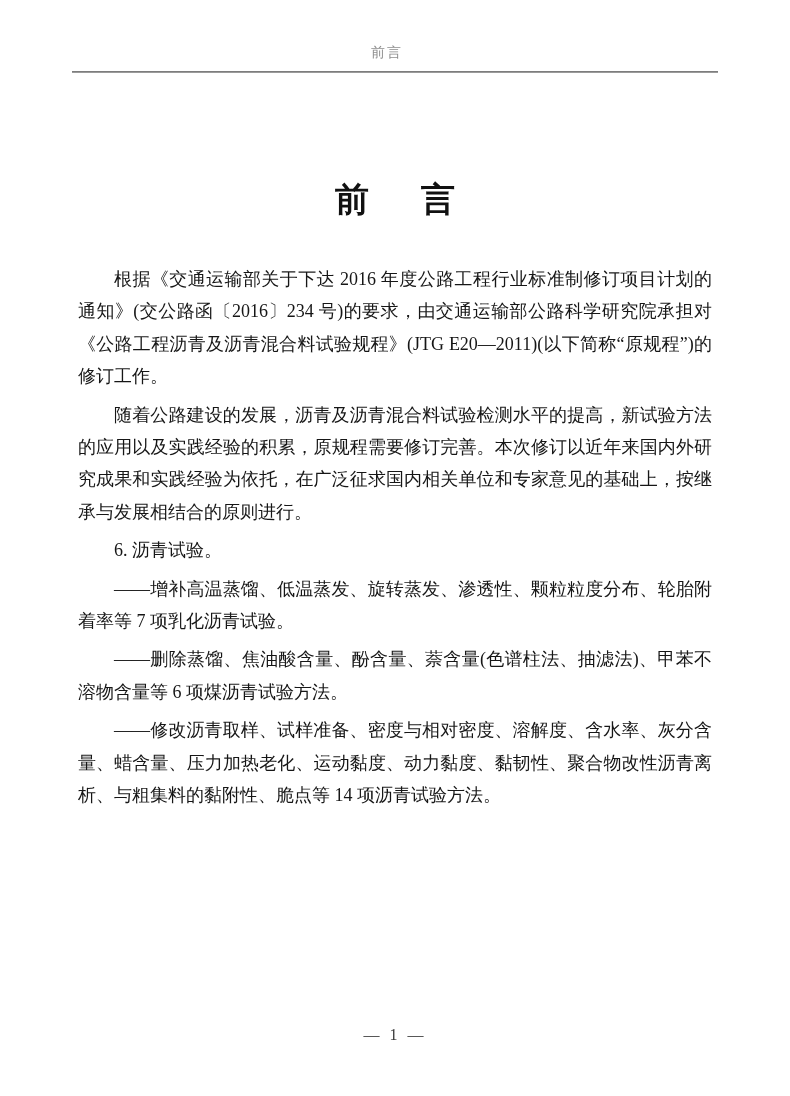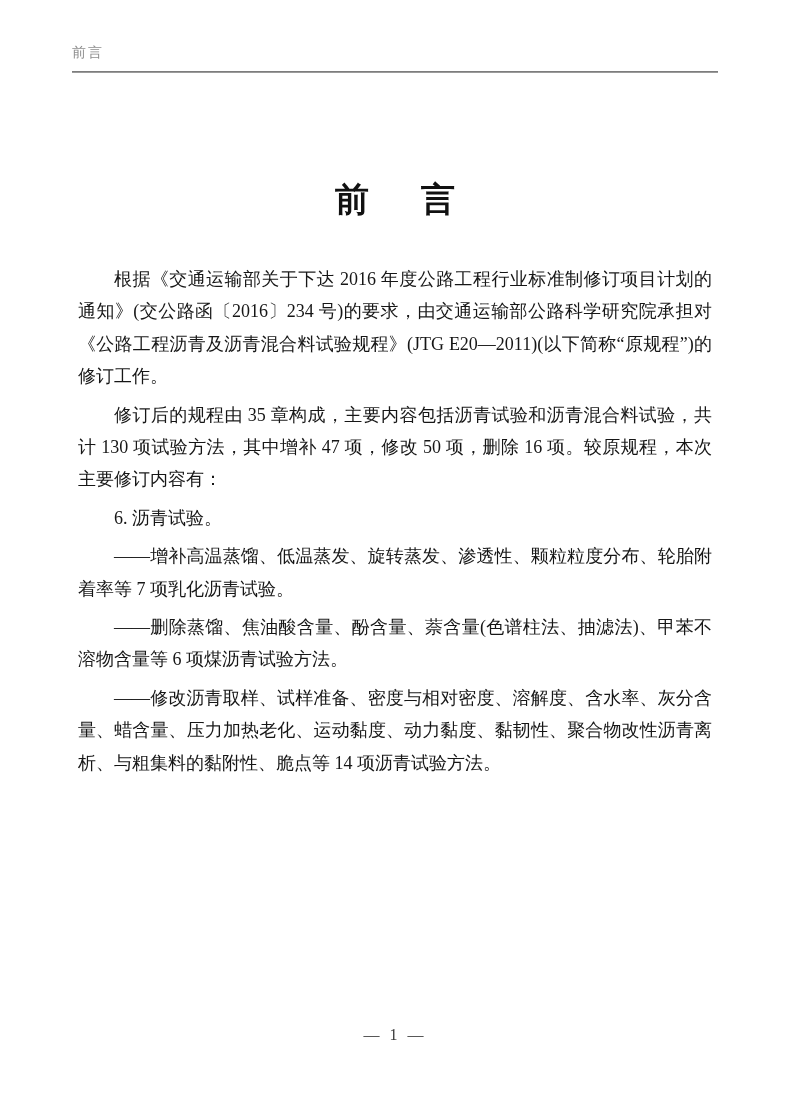--- a/index.html
+++ b/index.html
@@ -12,23 +12,23 @@
     width: 790px;
     height: 1096px;
     background: #ffffff;
     font-family: "Liberation Serif", serif;
     color: #1c1c1c;
     overflow: hidden;
   }
   .running-head {
     position: absolute;
     top: 44px;
-    left: 72px;
+    left: 64px;
     width: 646px;
-    text-align: left;
+    text-align: center;
     font-size: 14px;
     color: #8e8e8e;
     letter-spacing: 2px;
   }
   .head-rule {
     position: absolute;
     top: 71px;
     left: 72px;
     width: 646px;
     height: 2px;
@@ -89,21 +89,21 @@
 
   <div class="head-rule"></div>
 
   <h1 class="doc-title">
     <span>前</span>
     <span>言</span>
   </h1>
 
   <div class="doc-body">
     <p>根据《交通运输部关于下达 2016 年度公路工程行业标准制修订项目计划的通知》(交公路函〔2016〕234 号)的要求，由交通运输部公路科学研究院承担对《公路工程沥青及沥青混合料试验规程》(JTG E20—2011)(以下简称“原规程”)的修订工作。</p>
-    <p>修订后的规程由 35 章构成，主要内容包括沥青试验和沥青混合料试验，共计 130 项试验方法，其中增补 47 项，修改 50 项，删除 16 项。较原规程，本次主要修订内容有：</p>
+    <p>随着公路建设的发展，沥青及沥青混合料试验检测水平的提高，新试验方法的应用以及实践经验的积累，原规程需要修订完善。本次修订以近年来国内外研究成果和实践经验为依托，在广泛征求国内相关单位和专家意见的基础上，按继承与发展相结合的原则进行。</p>
     <p>6. 沥青试验。</p>
     <p>——增补高温蒸馏、低温蒸发、旋转蒸发、渗透性、颗粒粒度分布、轮胎附着率等 7 项乳化沥青试验。</p>
     <p>——删除蒸馏、焦油酸含量、酚含量、萘含量(色谱柱法、抽滤法)、甲苯不溶物含量等 6 项煤沥青试验方法。</p>
     <p>——修改沥青取样、试样准备、密度与相对密度、溶解度、含水率、灰分含量、蜡含量、压力加热老化、运动黏度、动力黏度、黏韧性、聚合物改性沥青离析、与粗集料的黏附性、脆点等 14 项沥青试验方法。</p>
 
   </div>
 
   <div class="page-footer">
     <span>— 1 —</span>
   </div>

